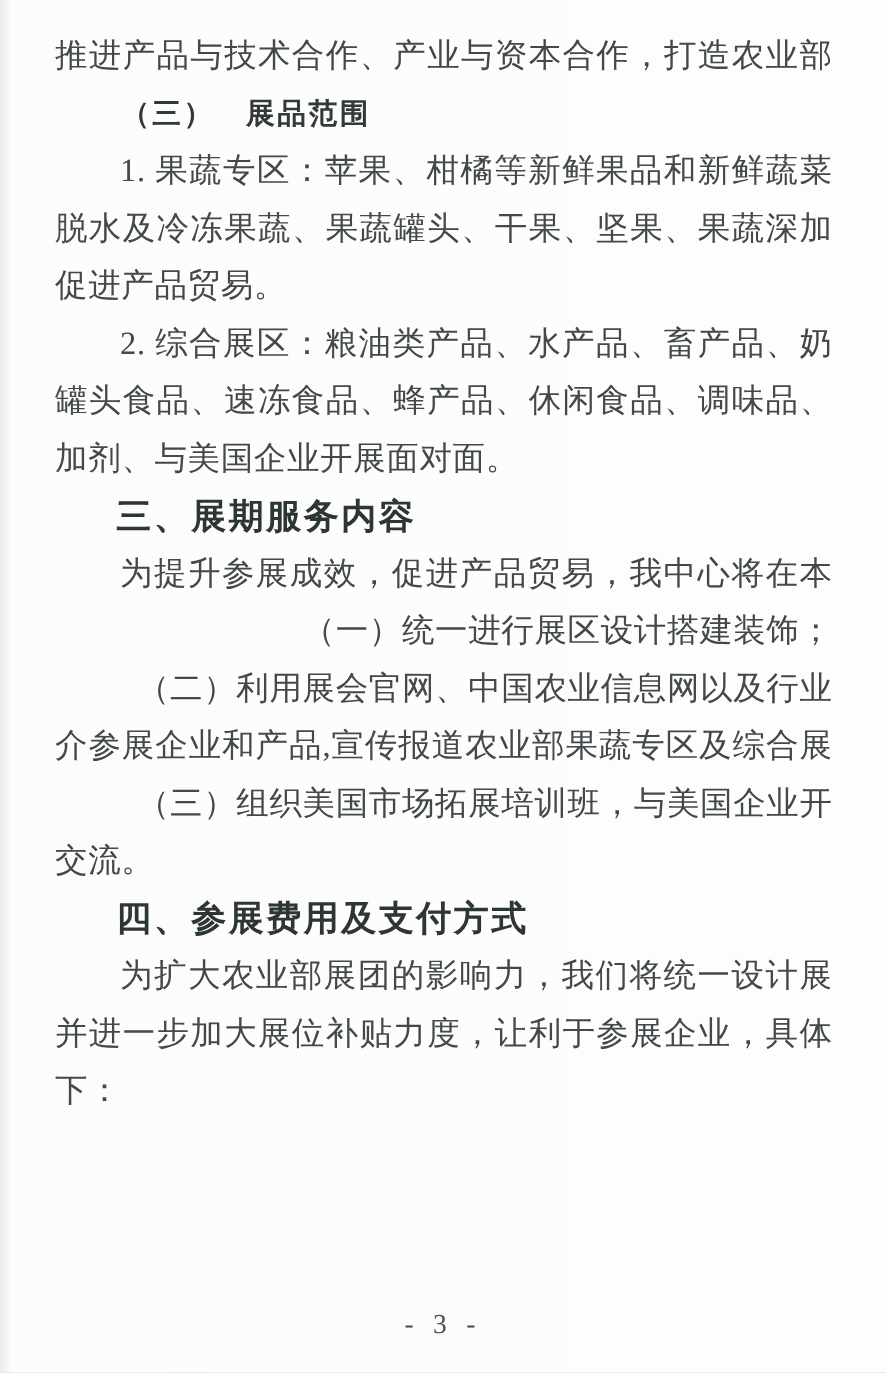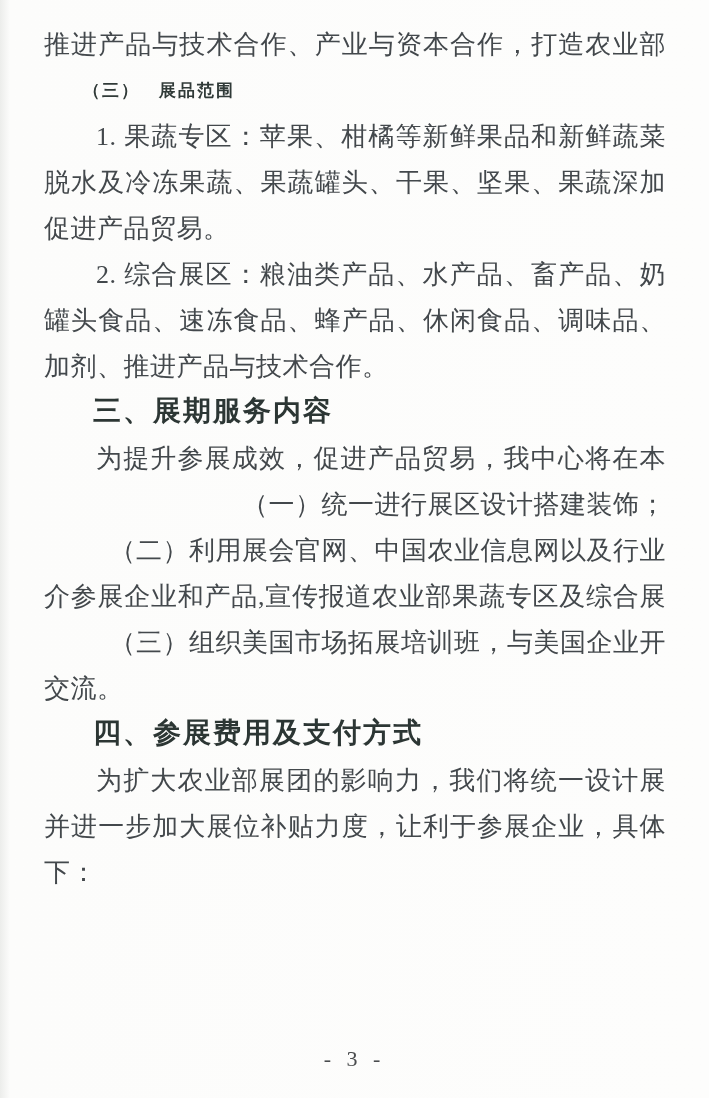--- a/index.html
+++ b/index.html
@@ -43,27 +43,27 @@
   }
   
   .indent-paren {
     text-indent: 1.6em;
     text-align: right;
   }
   
   .subheading {
     font-weight: bold;
     color: #303a38;
-    font-size: 17px;
+    font-size: 23px;
     text-indent: 2.3em;
     letter-spacing: 2px;
   }
   
   .heading {
-    font-family: Liberation Mono, monospace;
+    font-family: Liberation Sans, sans-serif;
     font-weight: bold;
     color: #2c3634;
     font-size: 28px;
     text-indent: 1.75em;
     letter-spacing: 2px;
   }
   .page-number {
     position: absolute;
     bottom: 26px;
     left: 0;
@@ -80,21 +80,21 @@
 
 <div class="page">
   <div class="content">
       <div class="line body fill">推进产品与技术合作、产业与资本合作，打造农业部综合展</div>
       <div class="line subheading">（三）　展品范围</div>
       <div class="line body indent fill">1. 果蔬专区：苹果、柑橘等新鲜果品和新鲜蔬菜产品，</div>
       <div class="line body fill">脱水及冷冻果蔬、果蔬罐头、干果、坚果、果蔬深加工产品</div>
       <div class="line body">促进产品贸易。</div>
       <div class="line body indent fill">2. 综合展区：粮油类产品、水产品、畜产品、奶蛋制品、</div>
       <div class="line body fill">罐头食品、速冻食品、蜂产品、休闲食品、调味品、食品添</div>
-      <div class="line body">加剂、推进产品与技术合作。</div>
+      <div class="line body">加剂、与美国企业开展面对面。</div>
       <div class="line heading">三、展期服务内容</div>
       <div class="line body indent fill">为提升参展成效，促进产品贸易，我中心将在本届展会</div>
       <div class="line body indent-paren">（一）统一进行展区设计搭建装饰；</div>
       <div class="line body indent-paren fill">（二）利用展会官网、中国农业信息网以及行业媒体，推</div>
       <div class="line body fill">介参展企业和产品,宣传报道农业部果蔬专区及综合展区参</div>
       <div class="line body indent-paren fill">（三）组织美国市场拓展培训班，与美国企业开展面对面</div>
       <div class="line body">交流。</div>
       <div class="line heading">四、参展费用及支付方式</div>
       <div class="line body indent fill">为扩大农业部展团的影响力，我们将统一设计展团形象，</div>
       <div class="line body fill">并进一步加大展位补贴力度，让利于参展企业，具体价格如</div>

